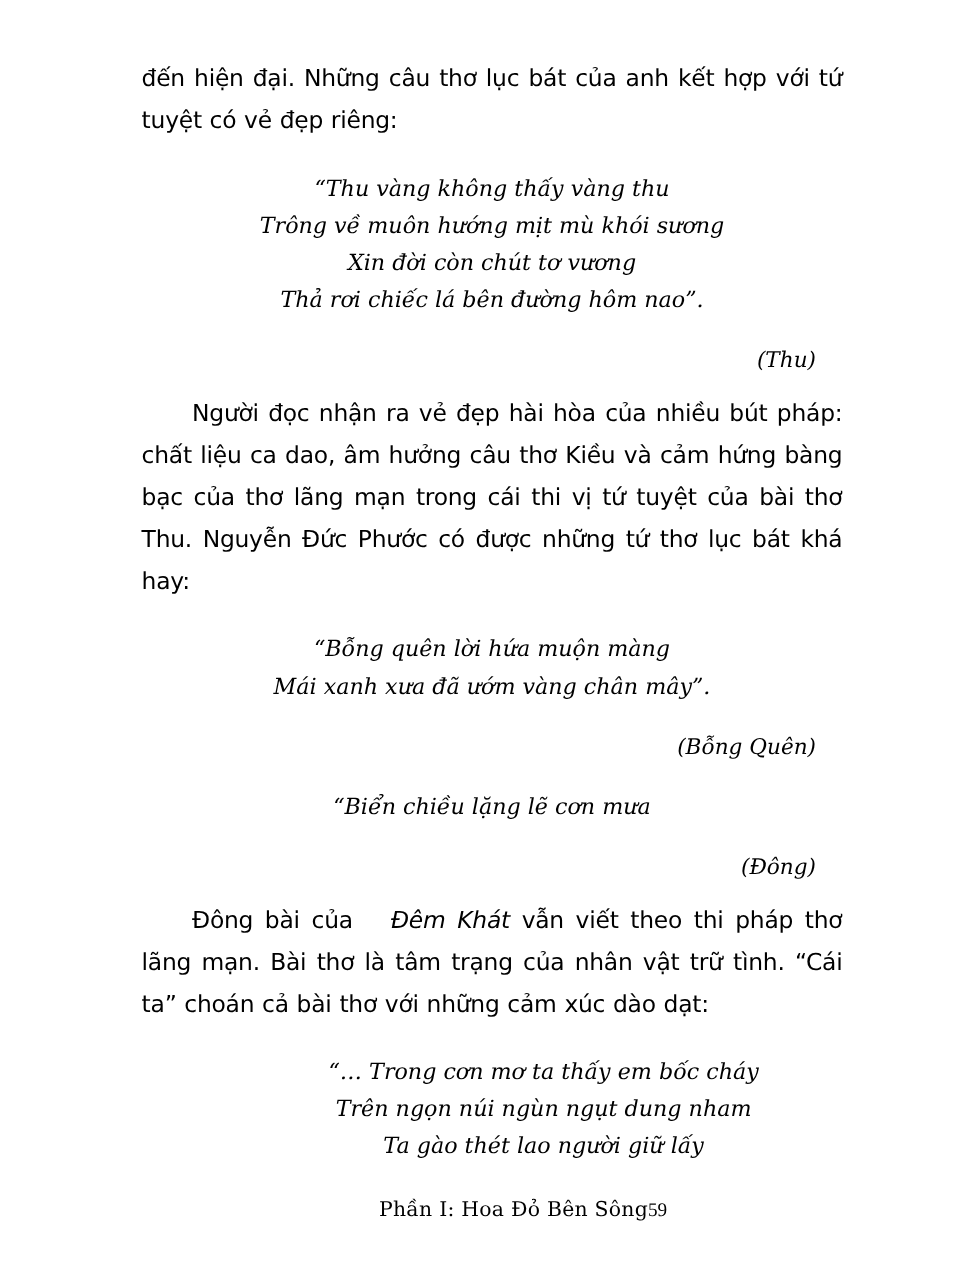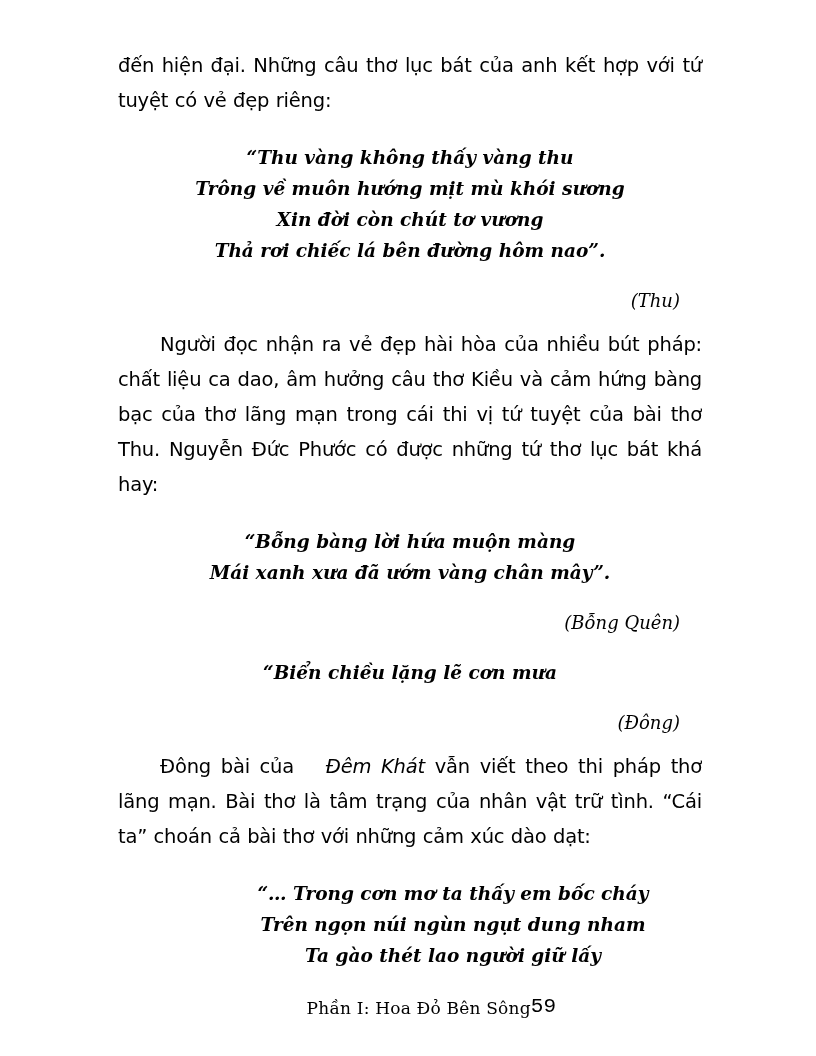--- a/index.html
+++ b/index.html
@@ -38,21 +38,21 @@
   }
   p.body-par.indent {
     text-indent: 42px;
   }
   .gap-small { height: 16px; }
   .gap-med { height: 24px; }
 
   .verse {
     font-family: "DejaVu Serif", serif;
     font-style: italic;
-    font-weight: bold;
+    font-weight: normal;
     font-size: 18.5px;
     line-height: 31px;
     text-align: center;
   }
   .verse.left-block {
     text-align: center;
     padding-left: 86px;
   }
   .verse-line {
     white-space: pre-wrap;
@@ -73,22 +73,22 @@
     display: flex;
     align-items: flex-end;
     justify-content: flex-end;
   }
   .footer-left {
     font-family: "DejaVu Serif", serif;
     font-size: 17px;
     letter-spacing: 0.2px;
   }
   .footer-right {
-    font-family: Liberation Mono, monospace;
-    font-size: 21px;
+    font-family: Liberation Serif, serif;
+    font-size: 16px;
   }
   .inline-italic {
     font-style: italic;
     margin-left: 22px;
   }
 </style>
 </head>
 <body>
 
 <div class="page">
@@ -109,21 +109,21 @@
 
     <div class="attribution">(Thu)</div>
 
     <div class="gap-small"></div>
 
     <p class="body-par indent">Người đọc nhận ra vẻ đẹp hài hòa của nhiều bút pháp: chất liệu ca dao, âm hưởng câu thơ Kiều và cảm hứng bàng bạc của thơ lãng mạn trong cái thi vị tứ tuyệt của bài thơ Thu. Nguyễn Đức Phước có được những tứ thơ lục bát khá hay:</p>
 
     <div class="gap-med"></div>
 
     <div class="verse">
-      <div class="verse-line">“Bỗng bàng lời hứa muộn màng</div>
+      <div class="verse-line">“Bỗng quên lời hứa muộn màng</div>
       <div class="verse-line">Mái xanh xưa đã ướm vàng chân mây”.</div>
     </div>
 
     <div class="gap-med"></div>
 
     <div class="attribution">(Bỗng Quên)</div>
 
     <div class="gap-med"></div>
 
     <div class="verse">

